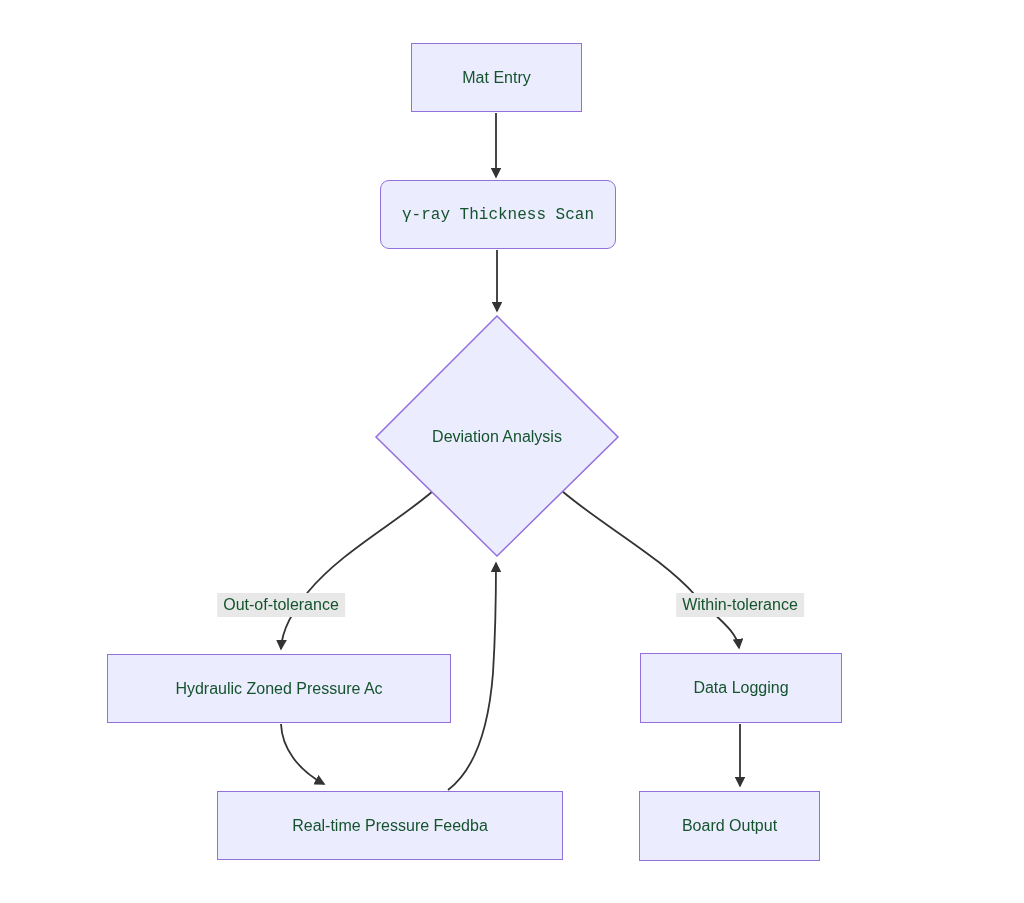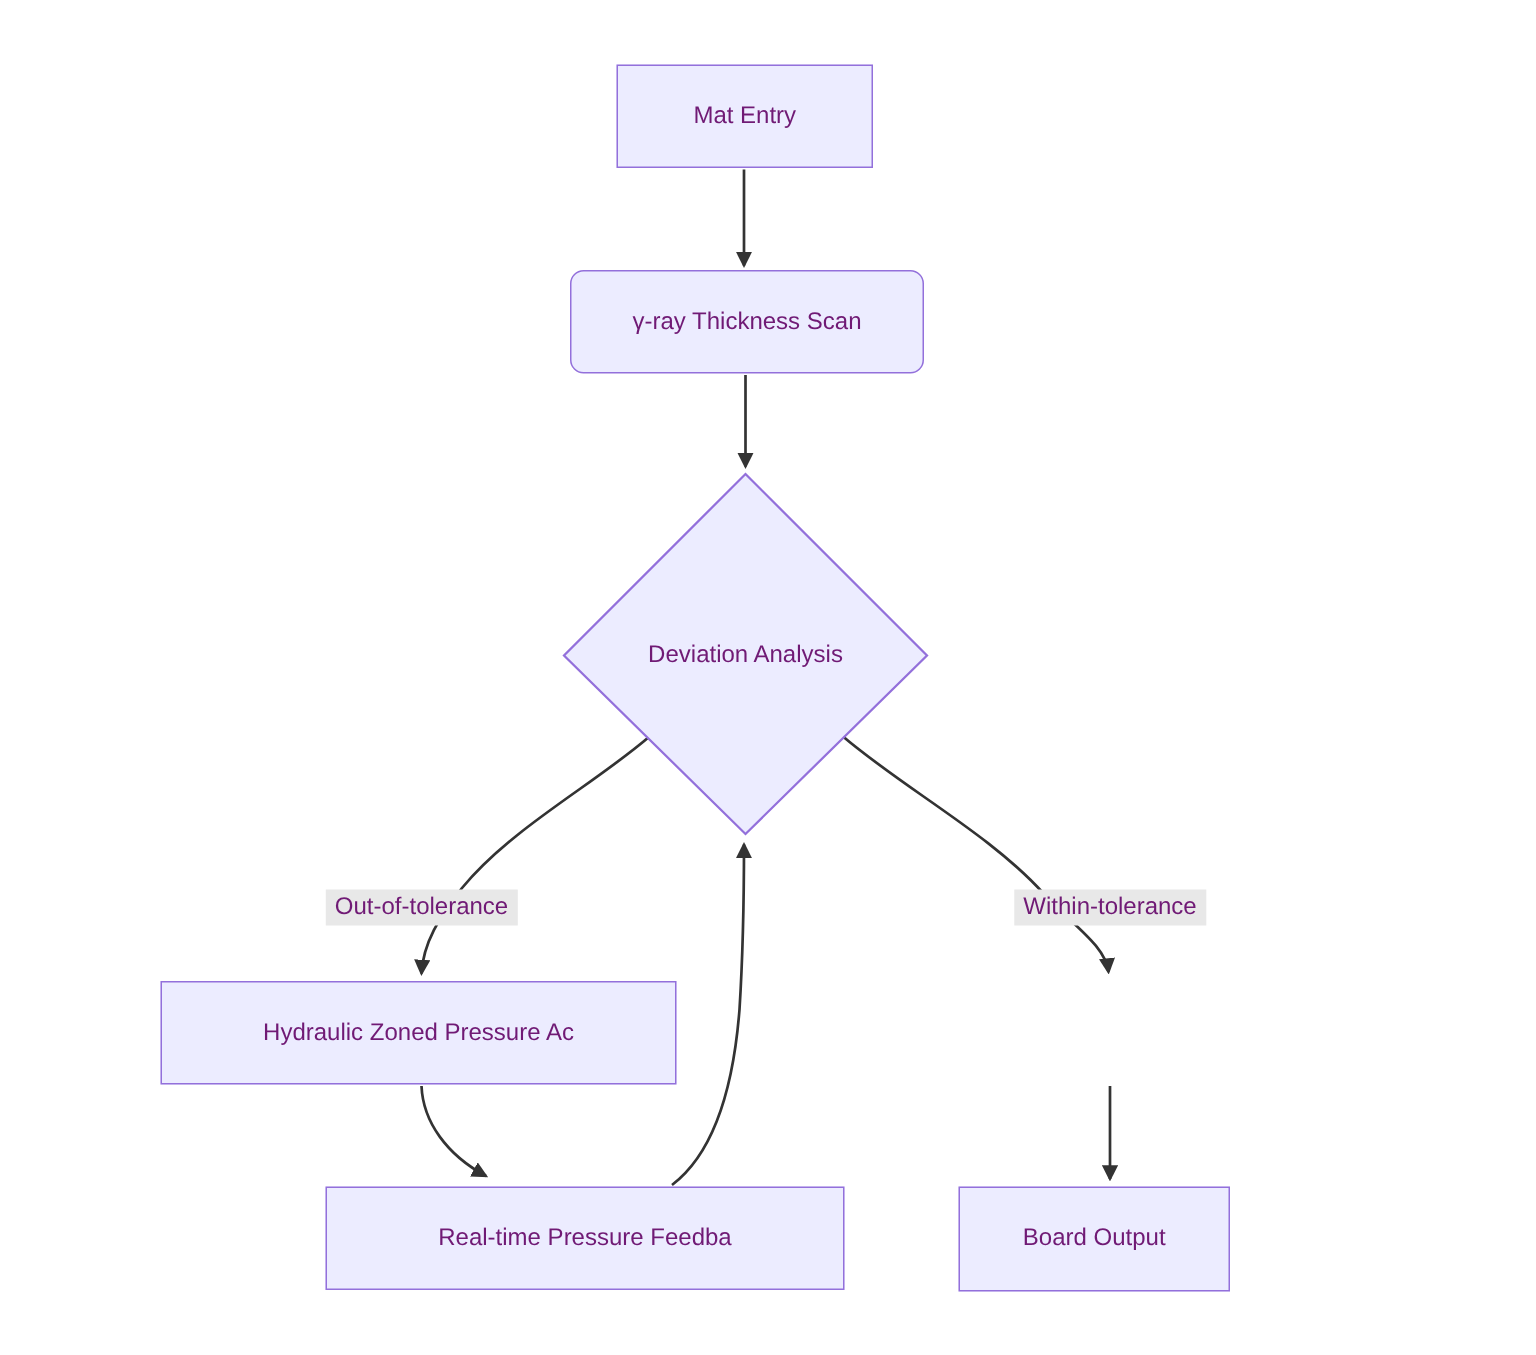--- a/index.html
+++ b/index.html
@@ -6,21 +6,21 @@
     margin: 0;
     padding: 0;
     background: #ffffff;
   }
   .canvas {
     position: relative;
     width: 1024px;
     height: 903px;
     background: #ffffff;
     font-family: "Liberation Sans", sans-serif;
-    color: #701a75;
+    color: #14532d;
     overflow: hidden;
   }
   .edges-layer {
     position: absolute;
     left: 0;
     top: 0;
     width: 1024px;
     height: 903px;
   }
   .node {
@@ -28,21 +28,21 @@
     display: flex;
     align-items: center;
     justify-content: center;
     background: #ECECFF;
     border: 1.5px solid #9370DB;
     font-size: 16px;
     text-align: center;
     box-sizing: border-box;
     white-space: nowrap;
   }
-  .node.rounded { border-radius: 9px; }
+  .node.rounded { border-radius: 9px; font-family: Liberation Mono, monospace; }
   .node-mat      { left: 411px; top: 43px;  width: 171px; height: 69px; }
   .node-scan     { left: 380px; top: 180px; width: 236px; height: 69px; }
   .node-hydraulic{ left: 107px; top: 654px; width: 344px; height: 69px; }
   .node-realtime { left: 217px; top: 791px; width: 346px; height: 69px; }
   .node-logging  { left: 640px; top: 653px; width: 202px; height: 70px; }
   .node-board    { left: 639px; top: 791px; width: 181px; height: 70px; }
   .diamond-label {
     position: absolute;
     left: 377px;
     top: 417px;
@@ -97,20 +97,21 @@
   <div class="node node-mat">Mat Entry</div>
 
   <div class="node rounded node-scan">γ-ray Thickness Scan</div>
 
   <div class="diamond-label">Deviation Analysis</div>
 
   <div class="node node-hydraulic">Hydraulic Zoned Pressure Ac</div>
 
   <div class="node node-realtime">Real-time Pressure Feedba</div>
 
+  <div class="node node-logging">Data Logging</div>
 
   <div class="node node-board">Board Output</div>
 
   <div class="edge-label edge-label-out">Out-of-tolerance</div>
 
   <div class="edge-label edge-label-within">Within-tolerance</div>
 
 </div>
 
 </body></html>

